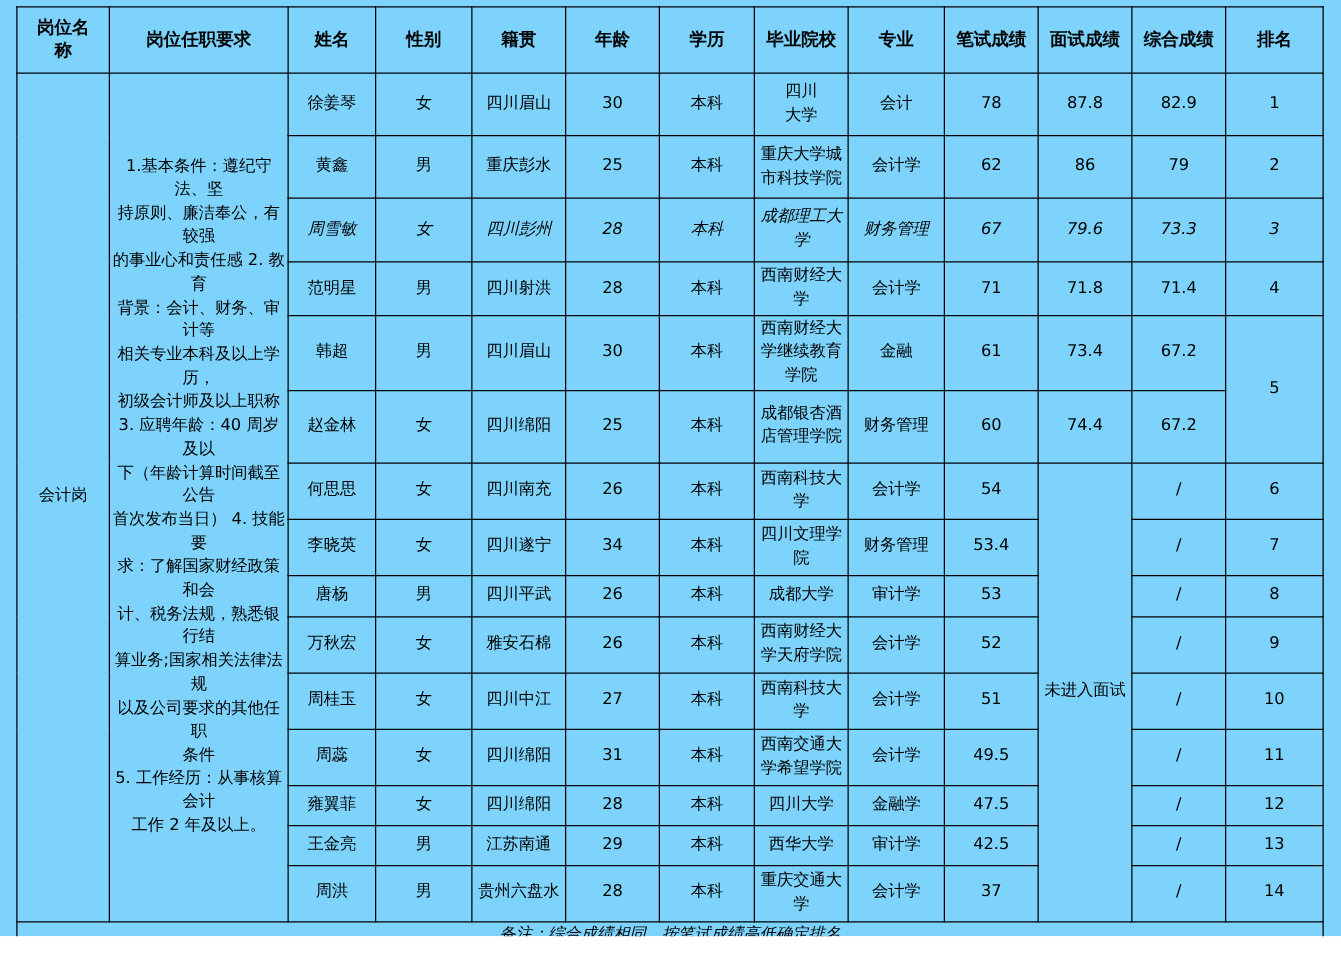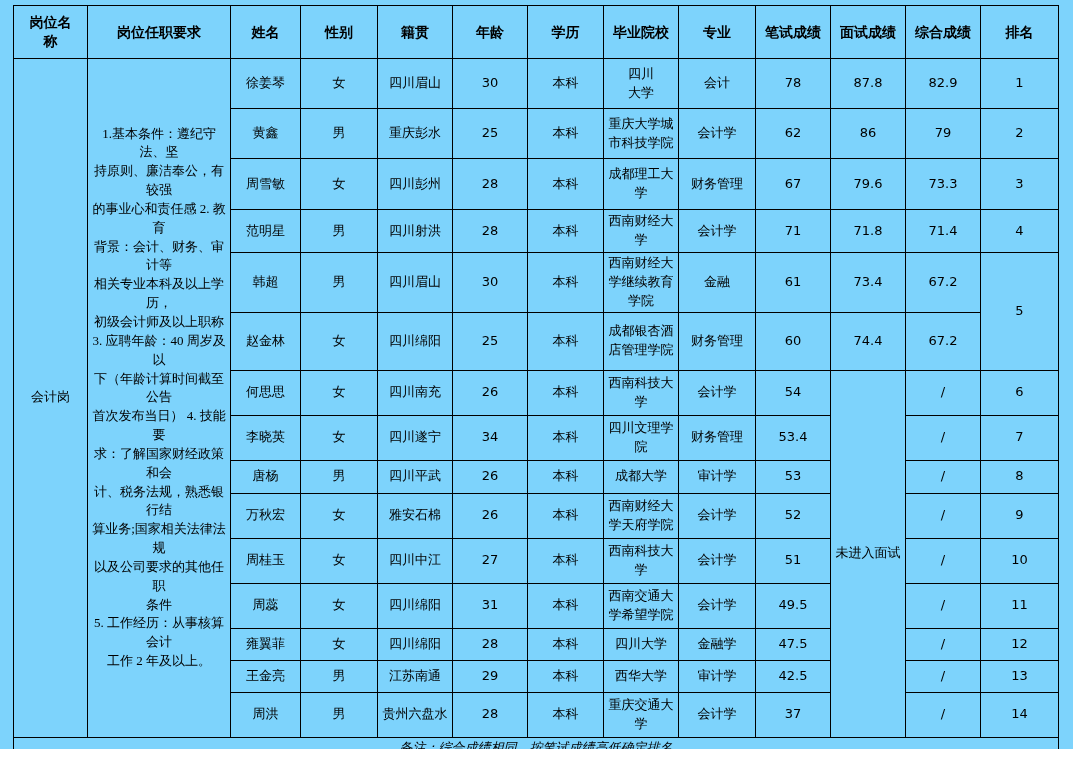--- a/index.html
+++ b/index.html
@@ -39,21 +39,20 @@
     line-height: 1.35;
   }
   thead tr { height: 53px; }
   td.req-cell {
     text-align: left;
     vertical-align: top;
     font-size: 12px;
     line-height: 38px;
     padding: 5px 7px 2px 9px;
     white-space: pre-line;
-    font-family: Liberation Serif, serif;
   }
   td.pos-cell {
     font-size: 13px;
   }
   td.note-cell {
     text-align: left;
     font-size: 13px;
     padding: 2px 4px 2px 5px;
     white-space: nowrap;
   }
@@ -136,21 +135,21 @@
           <td>25</td>
           <td>本科</td>
           <td>重庆大学城
 市科技学院</td>
           <td>会计学</td>
           <td>62</td>
           <td>86</td>
           <td>79</td>
           <td>2</td>
         </tr>
-        <tr style="height: 51px;">
+        <tr style="height: 51px; font-style: italic;">
           <td>周雪敏</td>
           <td>女</td>
           <td>四川彭州</td>
           <td>28</td>
           <td>本科</td>
           <td>成都理工大
 学</td>
           <td>财务管理</td>
           <td>67</td>
           <td>79.6</td>

